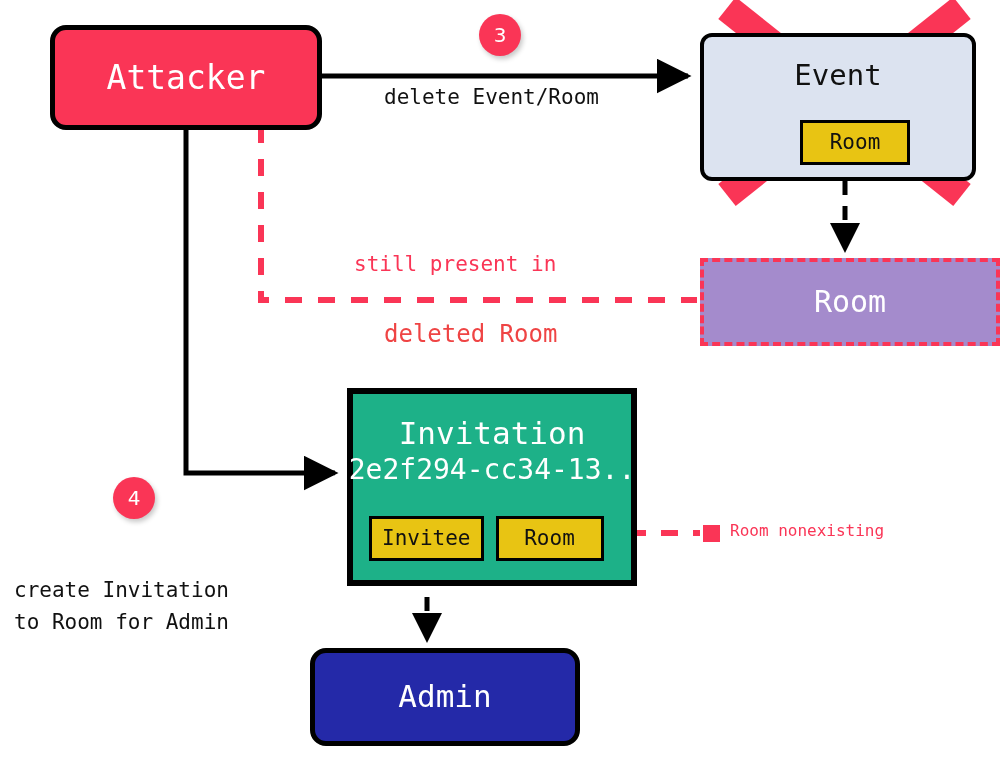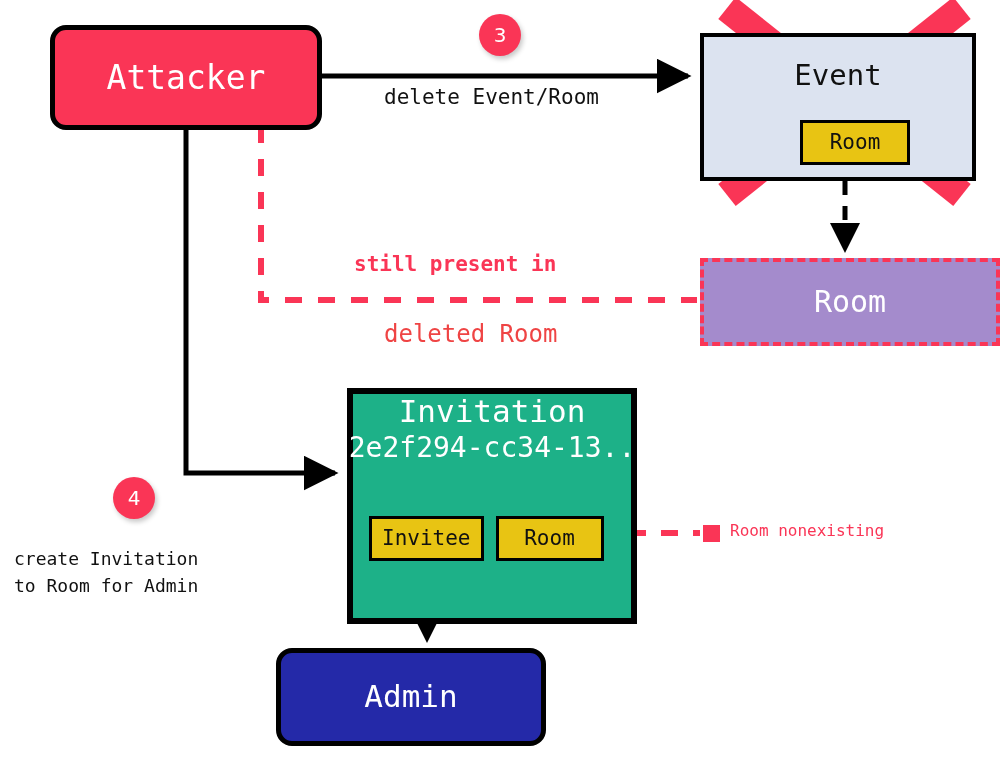--- a/index.html
+++ b/index.html
@@ -55,21 +55,21 @@
   }
 
   
   #event-node {
     left: 700px;
     top: 33px;
     width: 276px;
     height: 148px;
     background: #DCE3F0;
     border: 4px solid #000000;
-    border-radius: 0;
+    border-radius: 12px;
     justify-content: flex-start;
     padding-top: 22px;
   }
   #event-node .node-label {
     color: #111111;
     font-size: 29px;
   }
   #event-room-attr {
     position: absolute;
     left: 800px;
@@ -101,25 +101,26 @@
   #room-node .node-label {
     color: #ffffff;
     font-size: 30px;
   }
 
   
   #invitation-node {
     left: 347px;
     top: 388px;
     width: 290px;
-    height: 236px;
+    height: 198px;
     background: #1DB188;
     border: 6px solid #000000;
     box-sizing: border-box;
     justify-content: flex-start;
+    padding-top: 22px;
   }
   #invitation-title {
     color: #ffffff;
     font-size: 31px;
   }
   #invitation-uuid {
     color: #ffffff;
     font-size: 28px;
     margin-top: 2px;
   }
@@ -146,21 +147,21 @@
     justify-content: center;
     padding: 0 10px;
   }
   .attr-box .node-label {
     color: #111111;
     font-size: 21px;
   }
 
   
   #admin-node {
-    left: 276px;
+    left: 310px;
     top: 648px;
     width: 270px;
     height: 98px;
     background: #2429A8;
     border: 5px solid #000000;
     border-radius: 16px;
     box-sizing: border-box;
   }
   #admin-node .node-label {
     color: #ffffff;
@@ -195,39 +196,38 @@
     left: 384px;
     top: 85px;
     font-size: 21px;
     color: #111111;
   }
   #label-still-present {
     left: 354px;
     top: 252px;
     font-size: 21px;
     color: #FA3556;
-    font-weight: bold;
   }
   #label-deleted-room {
     left: 384px;
     top: 320px;
     font-size: 24px;
     color: #ef4444;
     text-align: right;
   }
   #label-room-nonexisting {
     left: 730px;
     top: 521px;
     font-size: 16px;
     color: #FA3556;
   }
   #label-create-invitation {
     left: 14px;
-    top: 545px;
-    font-size: 18px;
+    top: 575px;
+    font-size: 21px;
     color: #111111;
     line-height: 1.5;
     white-space: pre;
   }
   #legend-swatch {
     position: absolute;
     left: 703px;
     top: 525px;
     width: 17px;
     height: 17px;

